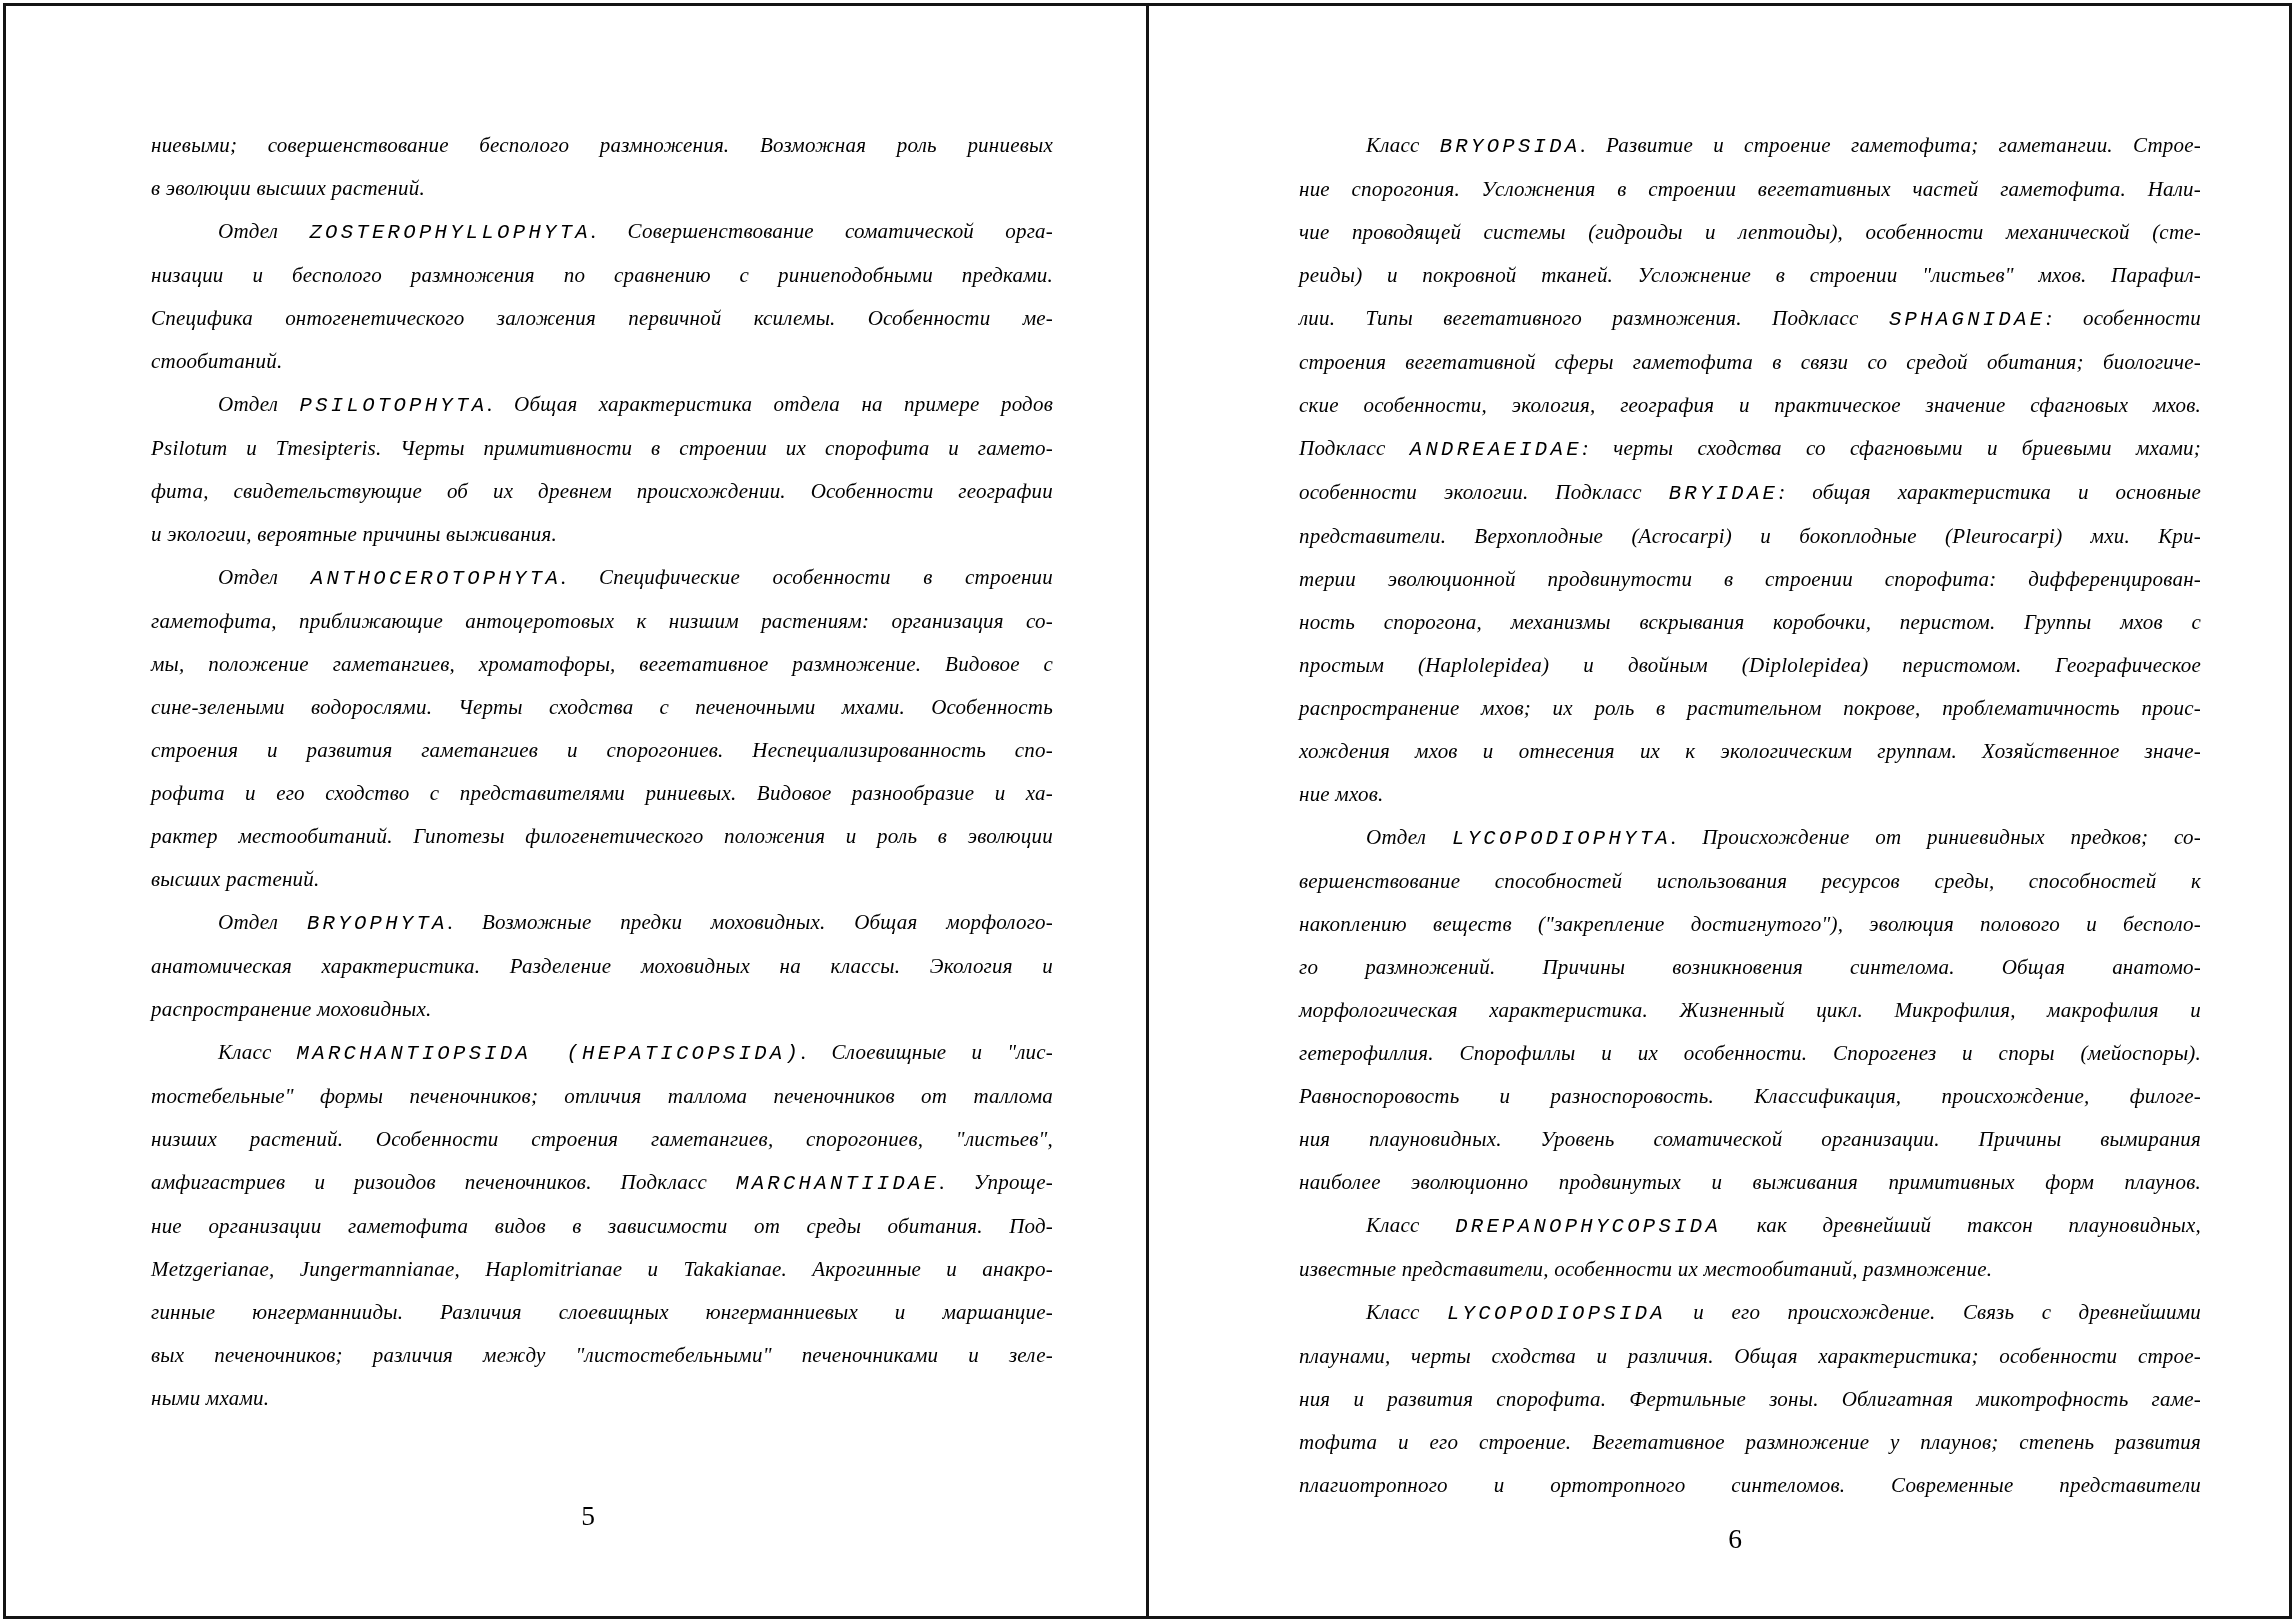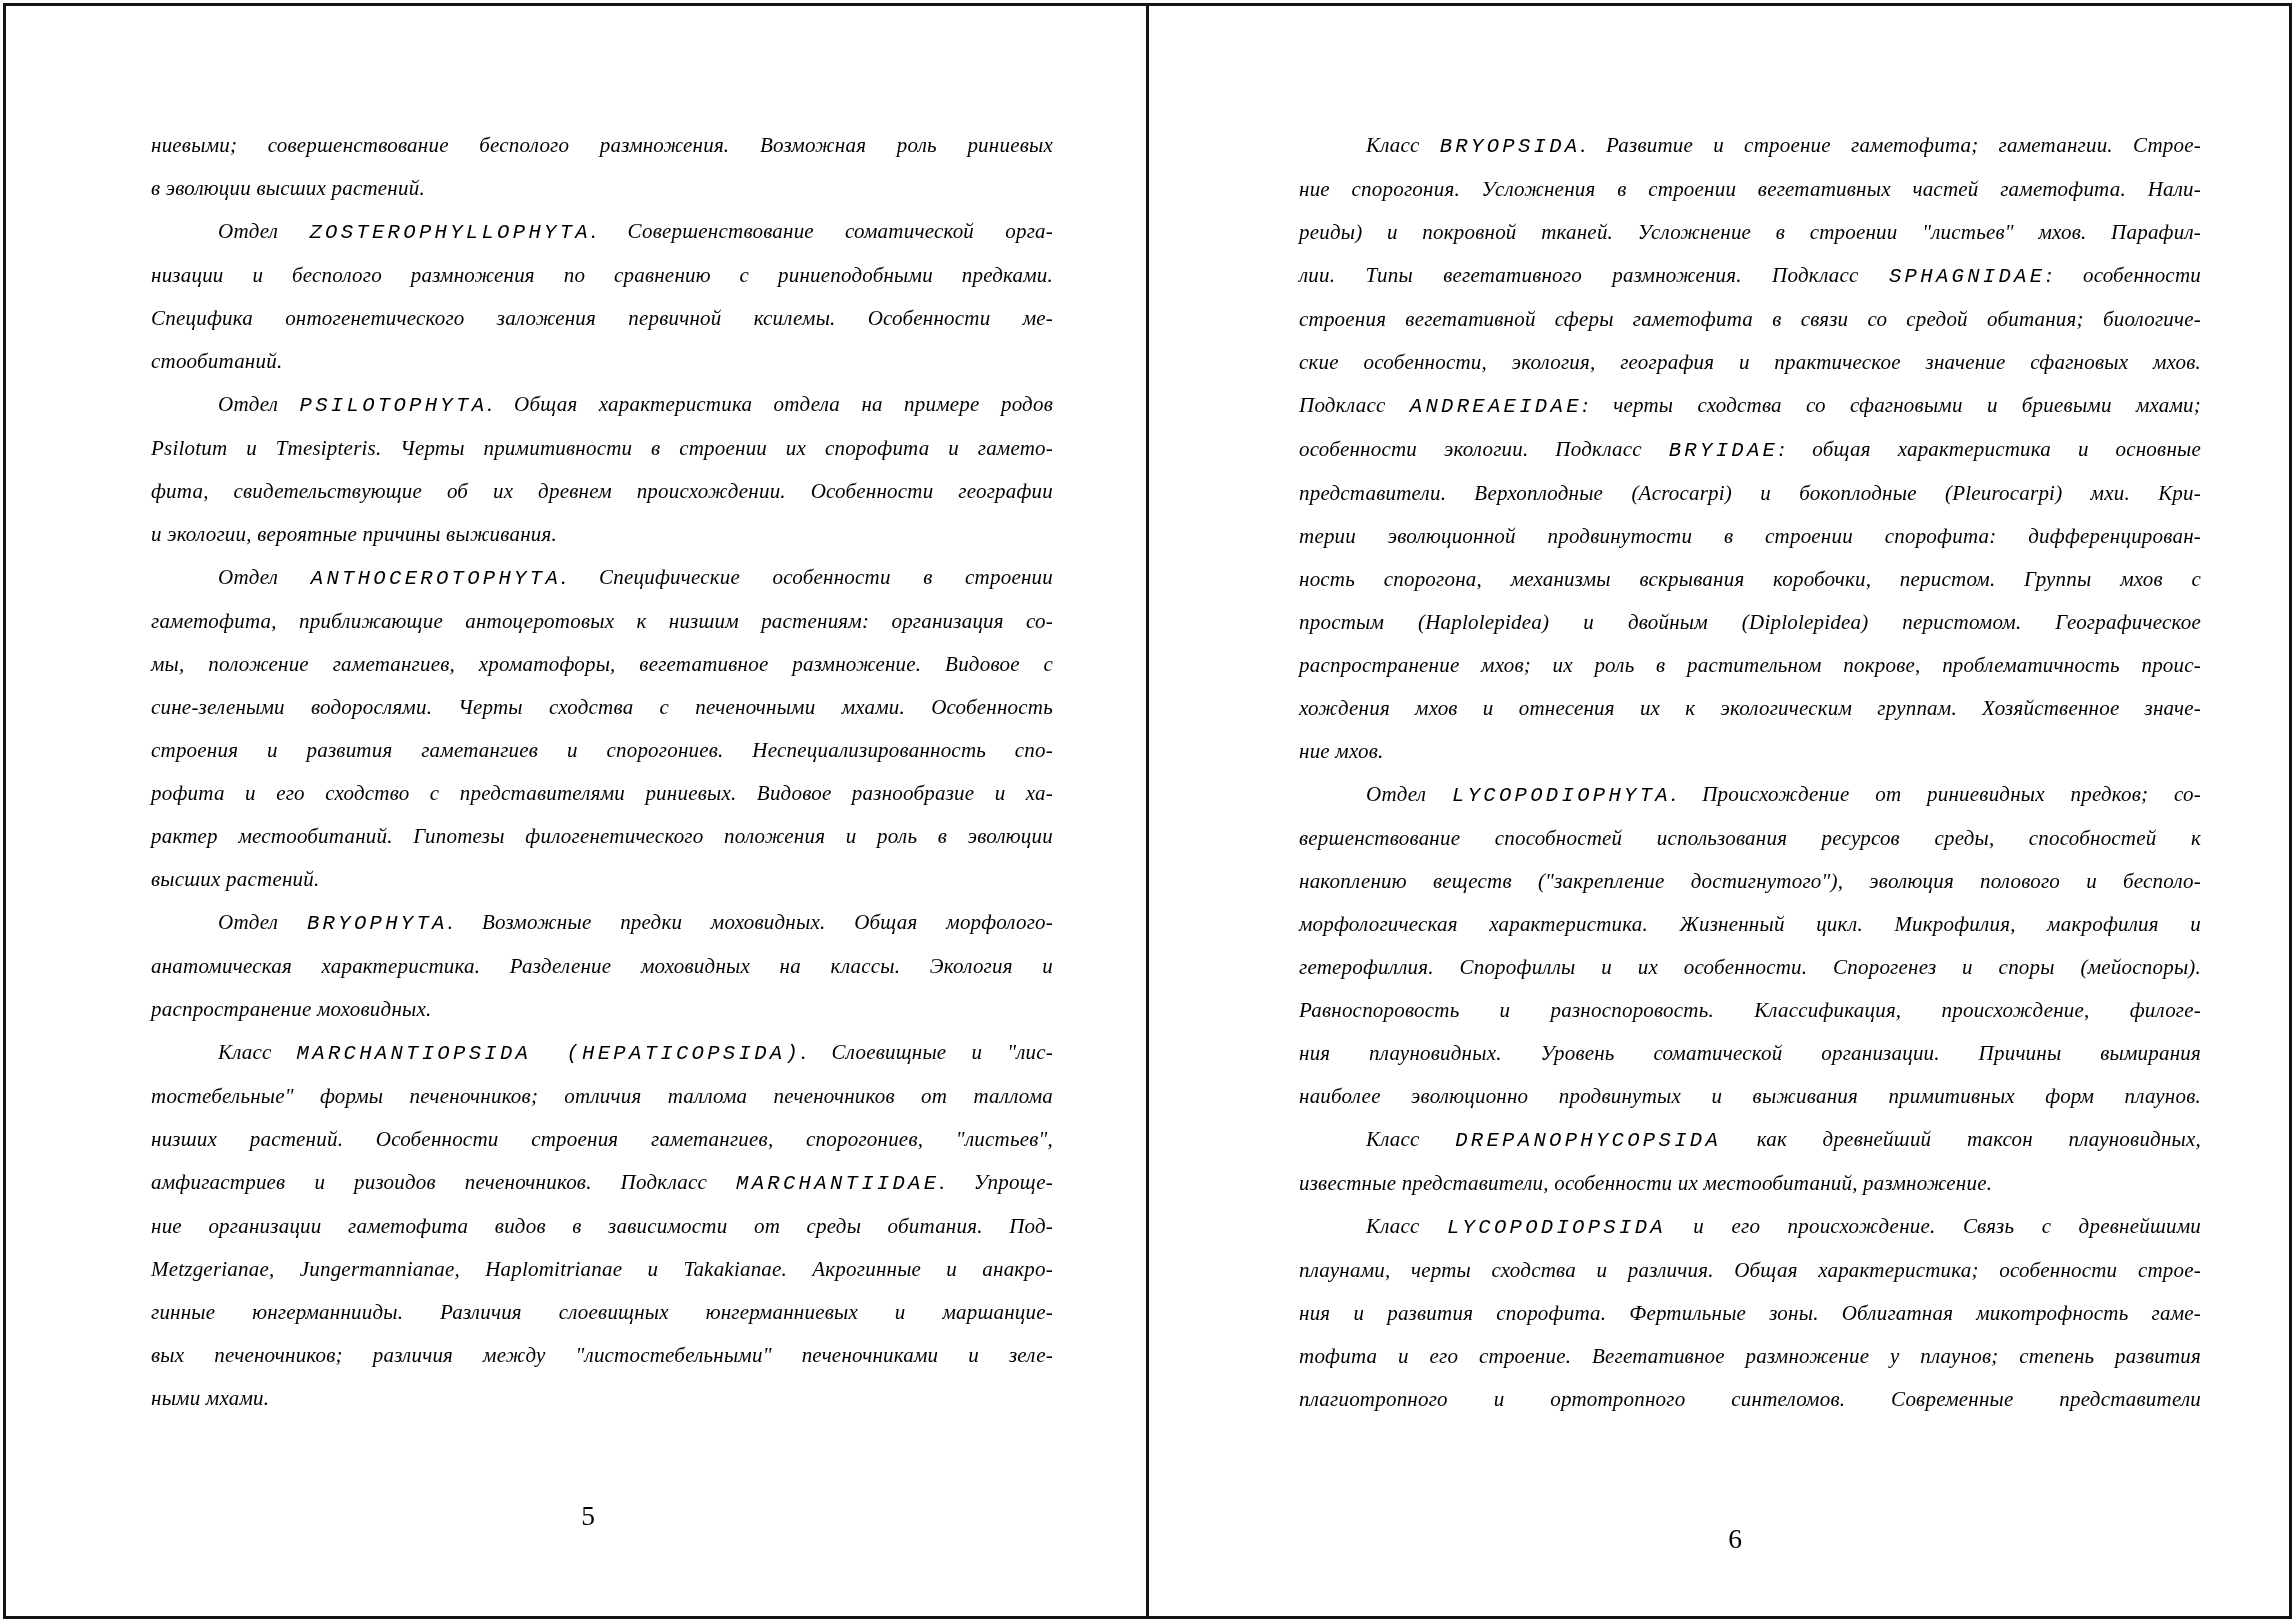--- a/index.html
+++ b/index.html
@@ -96,36 +96,38 @@
         <div class="line just"><span class="seg">вых  печеночников;  различия  между "листостебельными" печеночниками и зеле-</span></div>
         <div class="line"><span class="seg">ными мхами.</span></div>
       </div>
     <div class="page-number left">5</div>
   </div>
 
   <div>
     <div class="text-block right">
         <div class="line indent just"><span class="seg">Класс </span><span class="caps">BRYOPSIDA</span><span class="seg">. Развитие и строение гаметофита; гаметангии. Строе-</span></div>
         <div class="line just"><span class="seg">ние спорогония. Усложнения в  строении  вегетативных частей гаметофита. Нали-</span></div>
+        <div class="line just"><span class="seg">чие проводящей системы (гидроиды и лептоиды), особенности механической (сте-</span></div>
         <div class="line just"><span class="seg">реиды) и  покровной  тканей. Усложнение в строении "листьев"  мхов.  Парафил-</span></div>
         <div class="line just"><span class="seg">лии.  Типы вегетативного размножения.  Подкласс  </span><span class="caps">SPHAGNIDAE</span><span class="seg">:  особенности</span></div>
         <div class="line just"><span class="seg">строения вегетативной сферы гаметофита в связи со средой  обитания; биологиче-</span></div>
         <div class="line just"><span class="seg">ские особенности, экология, география и  практическое значение сфагновых мхов.</span></div>
         <div class="line just"><span class="seg">Подкласс </span><span class="caps">ANDREAEIDAE</span><span class="seg">:  черты сходства со сфагновыми и бриевыми мхами;</span></div>
         <div class="line just"><span class="seg">особенности экологии.  Подкласс </span><span class="caps">BRYIDAE</span><span class="seg">: общая характеристика и основные</span></div>
         <div class="line just"><span class="seg">представители. Верхоплодные (Acrocarpi) и бокоплодные (Pleurocarpi)  мхи. Кри-</span></div>
         <div class="line just"><span class="seg">терии  эволюционной  продвинутости  в  строении  спорофита:  дифференцирован-</span></div>
         <div class="line just"><span class="seg">ность спорогона, механизмы  вскрывания  коробочки, перистом. Группы  мхов  с</span></div>
         <div class="line just"><span class="seg">простым  (Haplolepidea)  и  двойным (Diplolepidea)  перистомом.  Географическое</span></div>
         <div class="line just"><span class="seg">распространение мхов; их роль в растительном покрове, проблематичность  проис-</span></div>
         <div class="line just"><span class="seg">хождения мхов и отнесения их к  экологическим  группам.  Хозяйственное значе-</span></div>
         <div class="line"><span class="seg">ние мхов.</span></div>
         <div class="line indent just"><span class="seg">Отдел </span><span class="caps">LYCOPODIOPHYTA</span><span class="seg">. Происхождение от риниевидных  предков;  со-</span></div>
         <div class="line just"><span class="seg">вершенствование  способностей  использования  ресурсов среды, способностей к</span></div>
         <div class="line just"><span class="seg">накоплению веществ ("закрепление достигнутого"), эволюция полового и бесполо-</span></div>
+        <div class="line just"><span class="seg">го  размножений.   Причины  возникновения  синтелома.  Общая  анатомо-</span></div>
         <div class="line just"><span class="seg">морфологическая  характеристика. Жизненный цикл. Микрофилия, макрофилия и</span></div>
         <div class="line just"><span class="seg">гетерофиллия.  Спорофиллы и их особенности. Спорогенез и споры  (мейоспоры).</span></div>
         <div class="line just"><span class="seg">Равноспоровость  и  разноспоровость.   Классификация, происхождение, филоге-</span></div>
         <div class="line just"><span class="seg">ния  плауновидных.  Уровень  соматической организации. Причины вымирания</span></div>
         <div class="line just"><span class="seg">наиболее эволюционно  продвинутых и выживания примитивных  форм плаунов.</span></div>
         <div class="line indent just"><span class="seg">Класс </span><span class="caps">DREPANOPHYCOPSIDA</span><span class="seg"> как древнейший таксон   плауновидных,</span></div>
         <div class="line"><span class="seg">известные представители,  особенности  их  местообитаний, размножение.</span></div>
         <div class="line indent just"><span class="seg">Класс </span><span class="caps">LYCOPODIOPSIDA</span><span class="seg"> и его происхождение. Связь  с  древнейшими</span></div>
         <div class="line just"><span class="seg">плаунами, черты сходства и различия. Общая характеристика; особенности строе-</span></div>
         <div class="line just"><span class="seg">ния и  развития  спорофита.  Фертильные зоны. Облигатная микотрофность гаме-</span></div>

